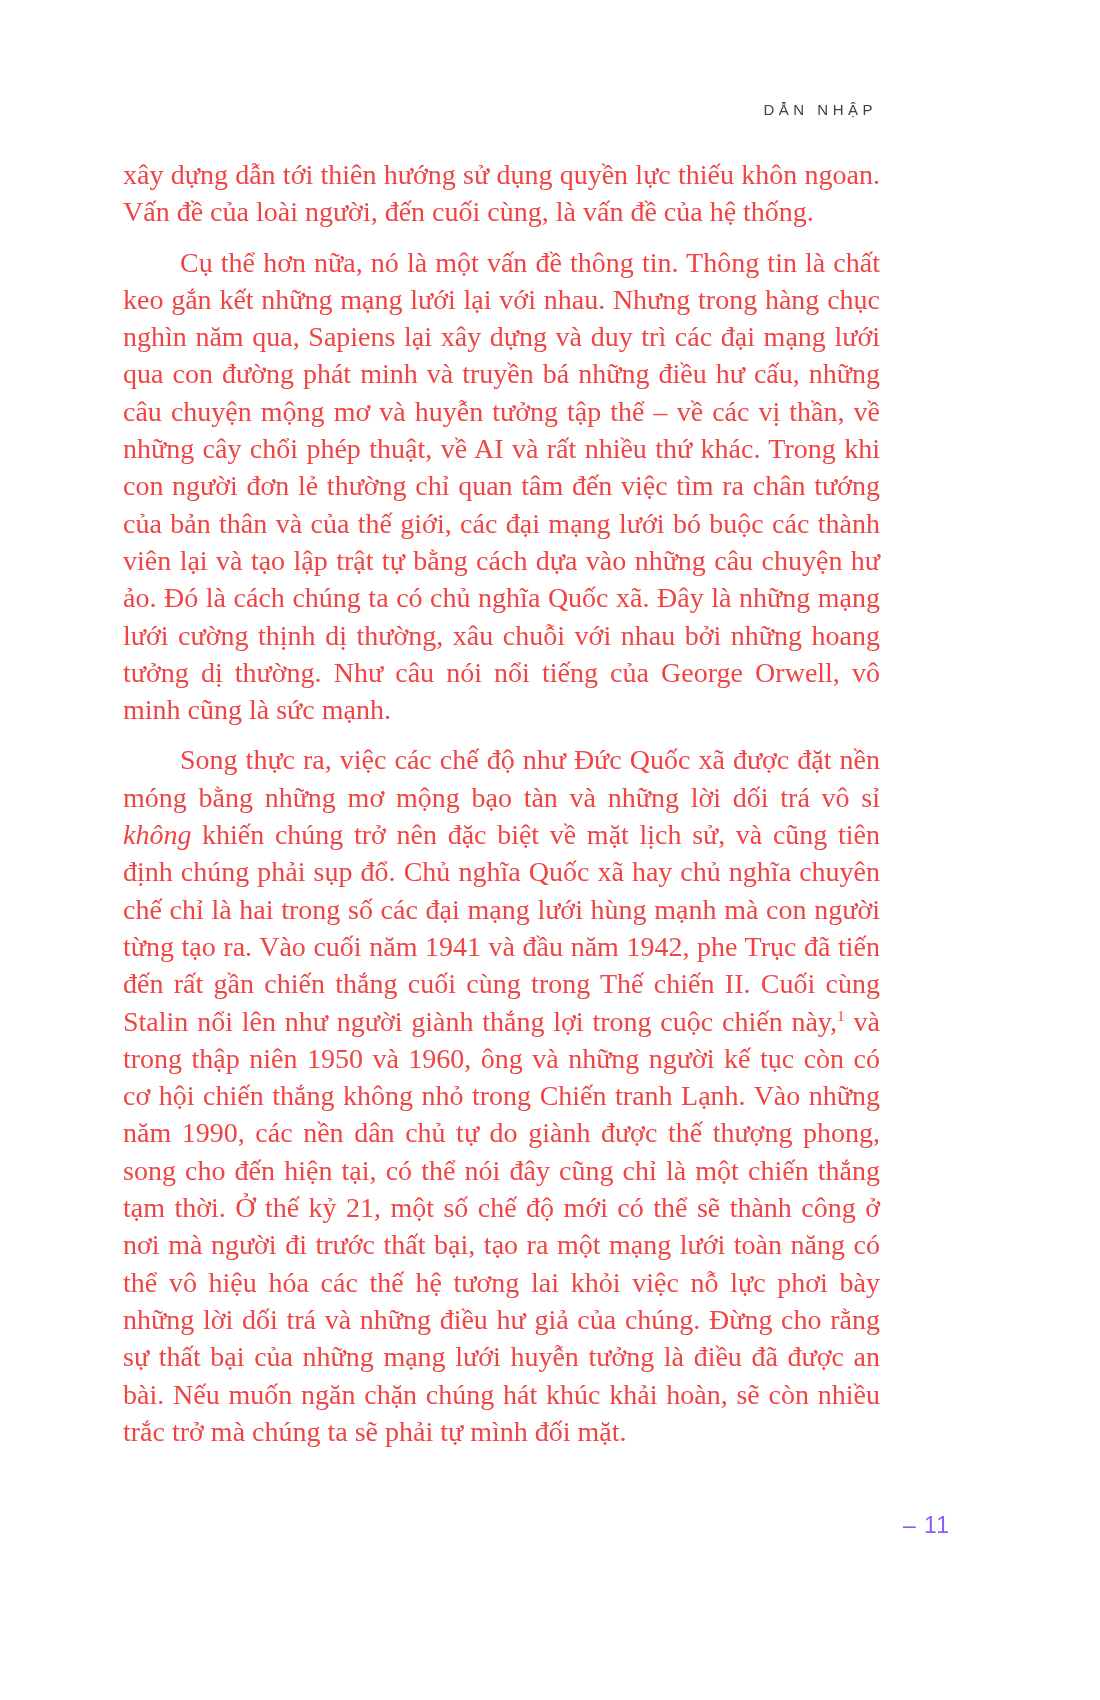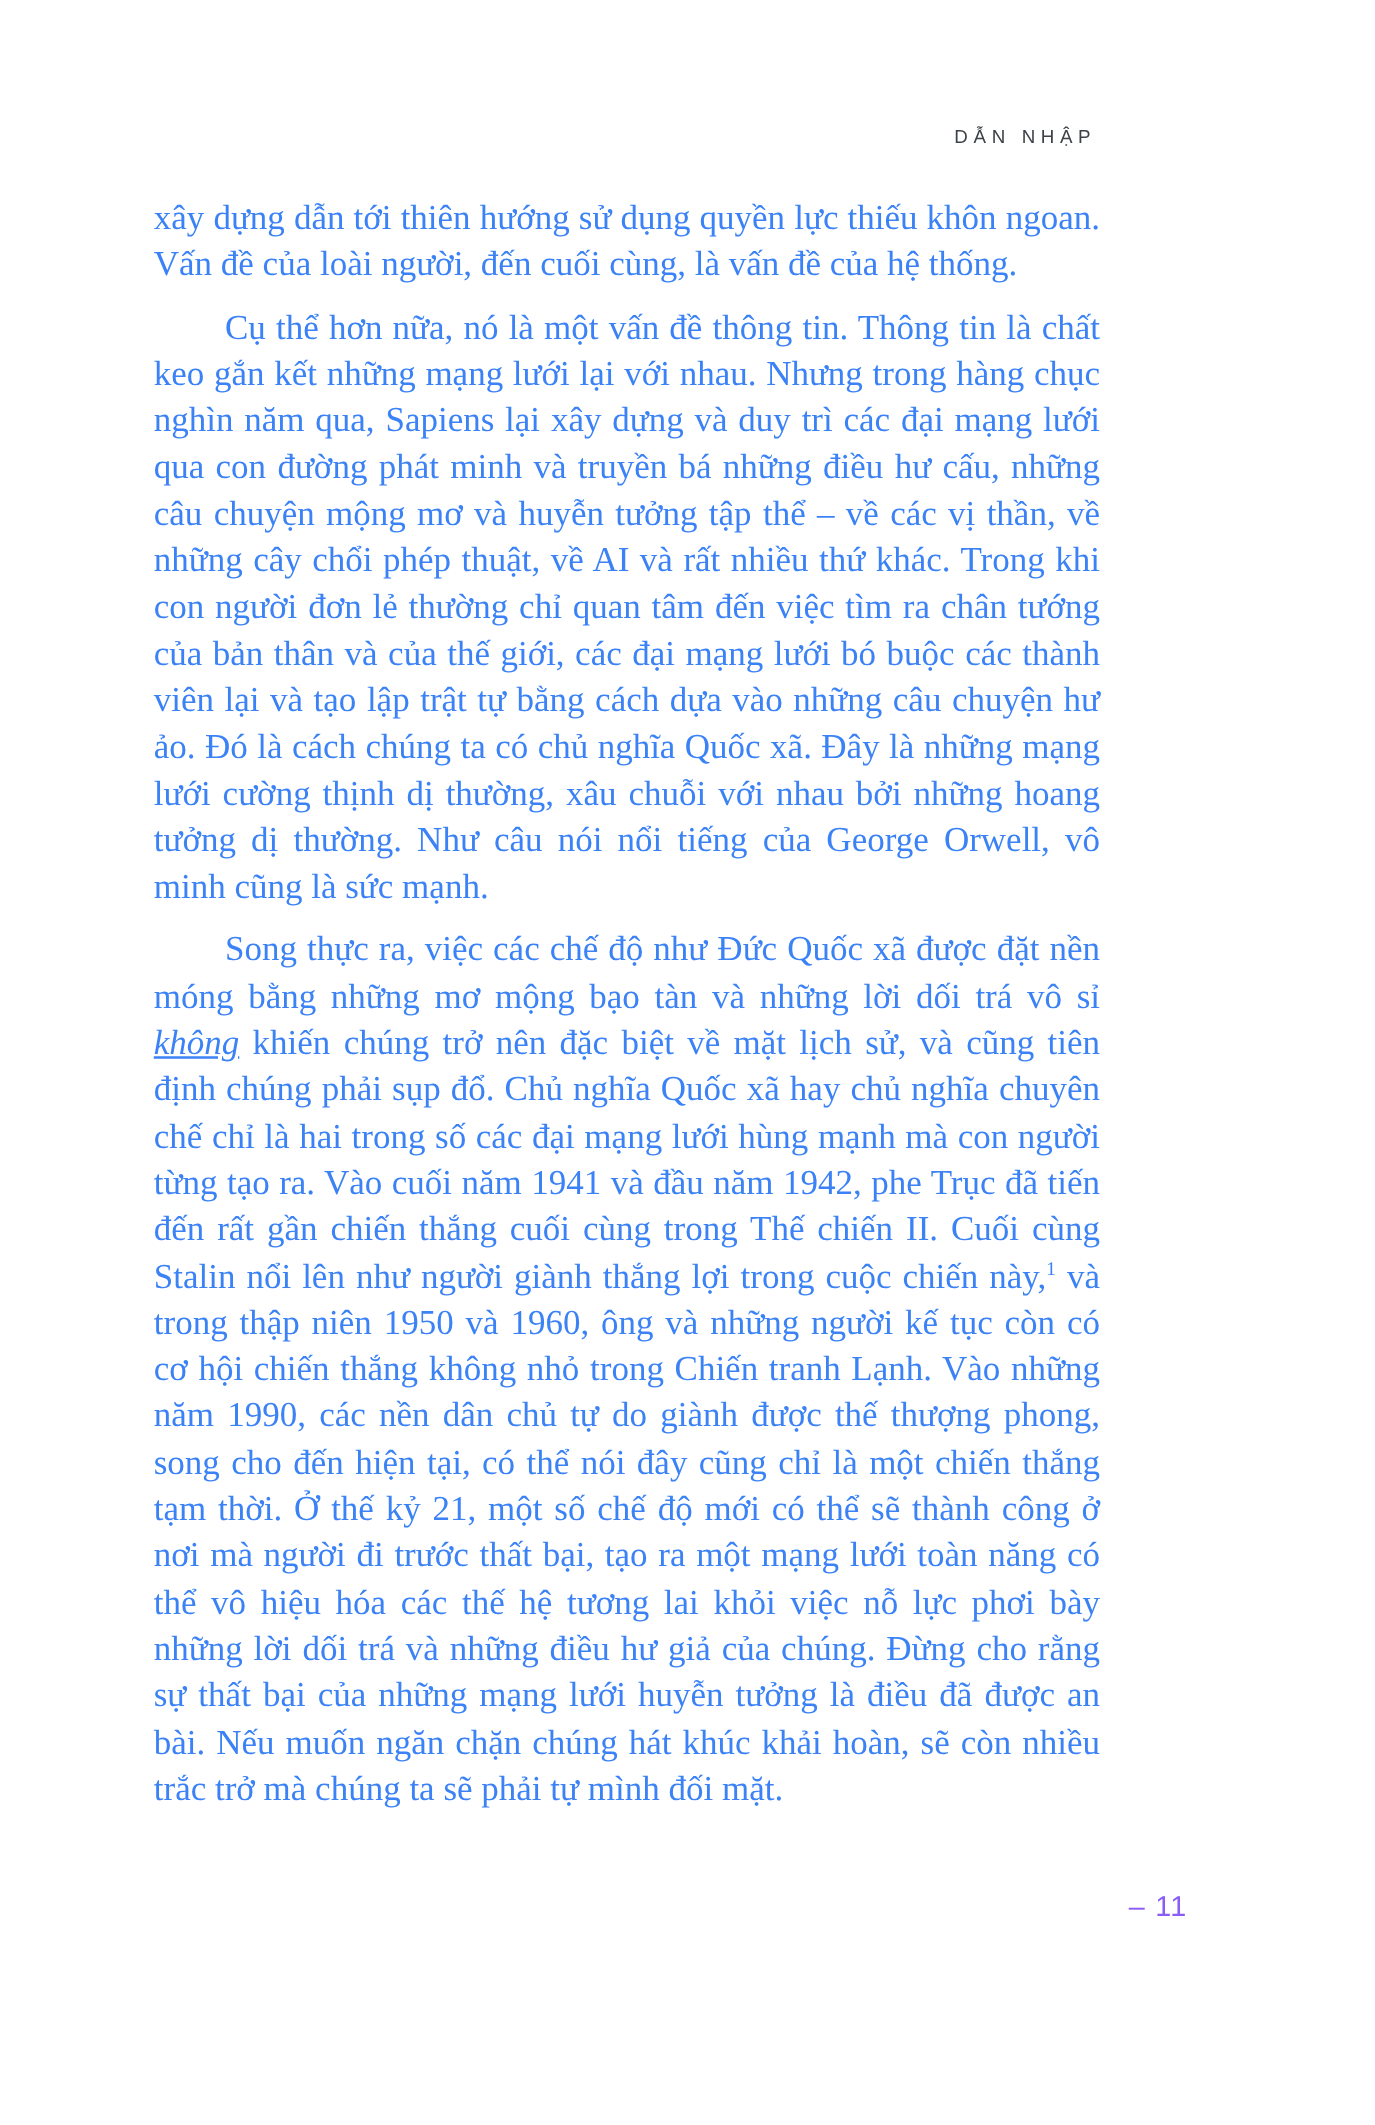--- a/index.html
+++ b/index.html
@@ -30,29 +30,28 @@
     position: absolute;
     left: 123px;
     top: 156px;
     width: 757px;
   }
   .para {
     margin: 0 0 13px 0;
     font-size: 28px;
     line-height: 37.3px;
     text-align: justify;
-    color: #3b82f6;
+    color: #ef4444;
     font-weight: 400;
   }
   .para.indent {
     text-indent: 57px;
   }
   .para span.italic {
     font-style: italic;
-    text-decoration: underline;
   }
   .para span.sup {
     font-size: 0.55em;
     vertical-align: super;
     line-height: 0;
   }
   .page-number {
     position: absolute;
     top: 1512px;
     right: 150px;

